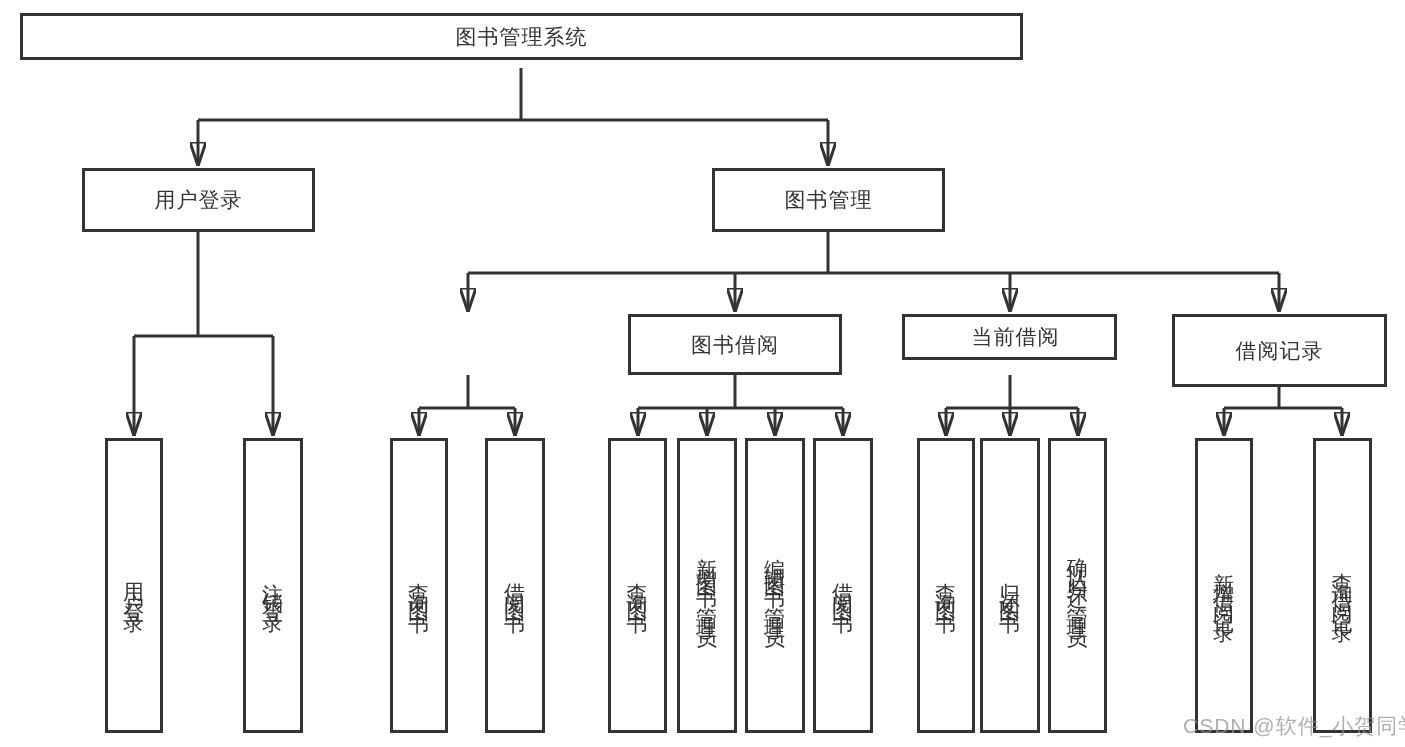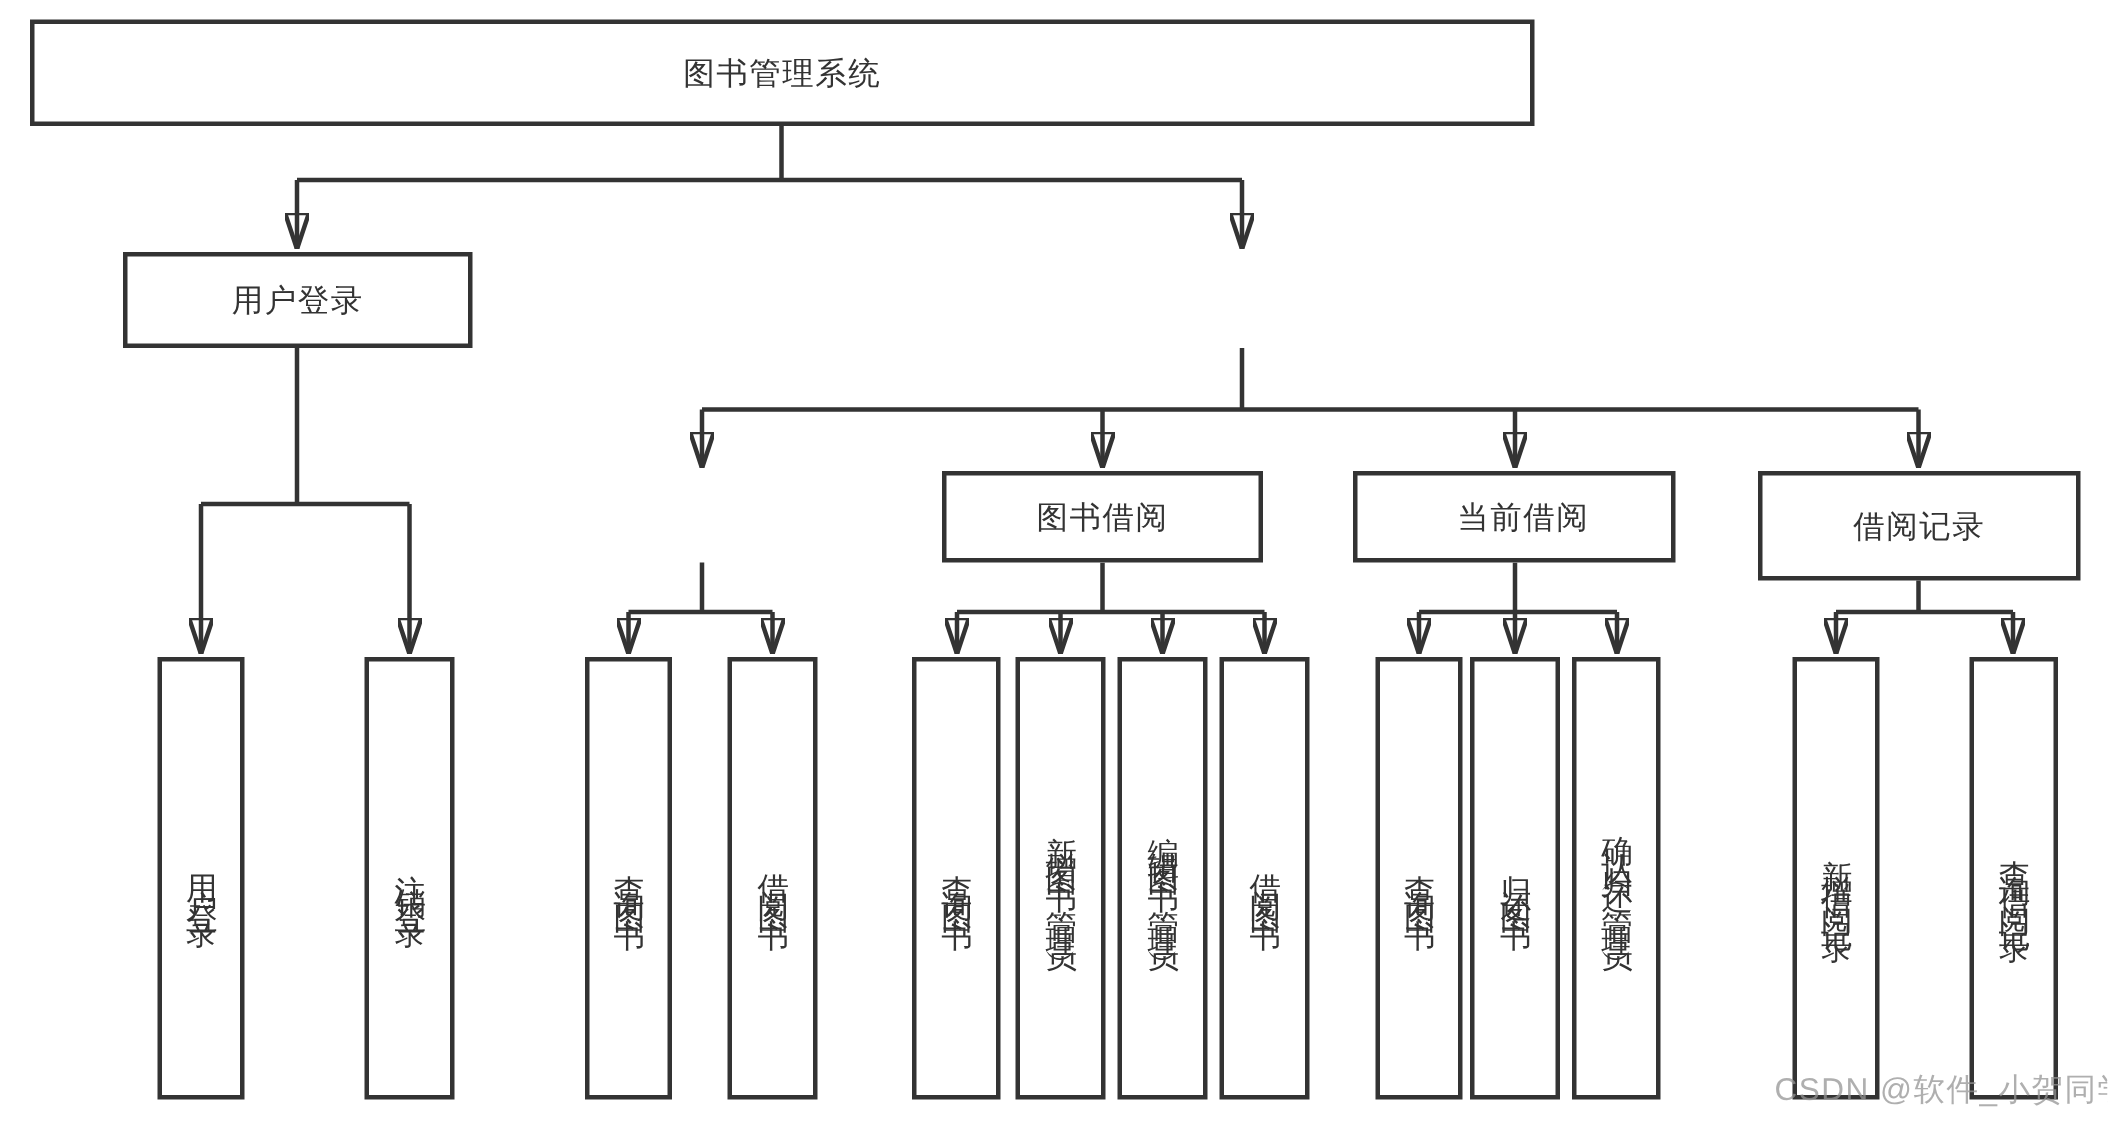--- a/index.html
+++ b/index.html
@@ -112,29 +112,30 @@
       <line x1="1078" y1="408" x2="1078" y2="436" marker-end="url(#arrow)"></line>
     </g>
 
     <g>
       <path d="M1279,375 V408 M1224,408 H1342"></path>
       <line x1="1224" y1="408" x2="1224" y2="436" marker-end="url(#arrow)"></line>
       <line x1="1342" y1="408" x2="1342" y2="436" marker-end="url(#arrow)"></line>
     </g>
   </svg>
 
-  <div class="node" style="left:20px; top:13px; width:1003px; height:71px;">图书管理系统</div>
+  <div class="node" style="left:20px; top:13px; width:1003px; height:47px;">图书管理系统</div>
 
   <div class="node" style="left:82px; top:168px; width:233px; height:64px;">用户登录</div>
 
+  <div class="node" style="left:712px; top:168px; width:233px; height:64px;">图书管理</div>
 
 
   <div class="node" style="left:628px; top:314px; width:214px; height:61px;text-align:right;">图书借阅</div>
 
-  <div class="node" style="left:902px; top:314px; width:215px; height:61px;padding-left:12px;">当前借阅</div>
+  <div class="node" style="left:902px; top:314px; width:215px; height:46px;padding-left:12px;">当前借阅</div>
 
   <div class="node" style="left:1172px; top:314px; width:215px; height:73px;">借阅记录</div>
 
   <div class="node leaf" style="left:105px; top:438px; width:58px; height:295px;">
     <span class="vtext">用户登录</span>
   </div>
   <div class="node leaf" style="left:243px; top:438px; width:60px; height:295px;">
     <span class="vtext">注销登录</span>
   </div>
 

